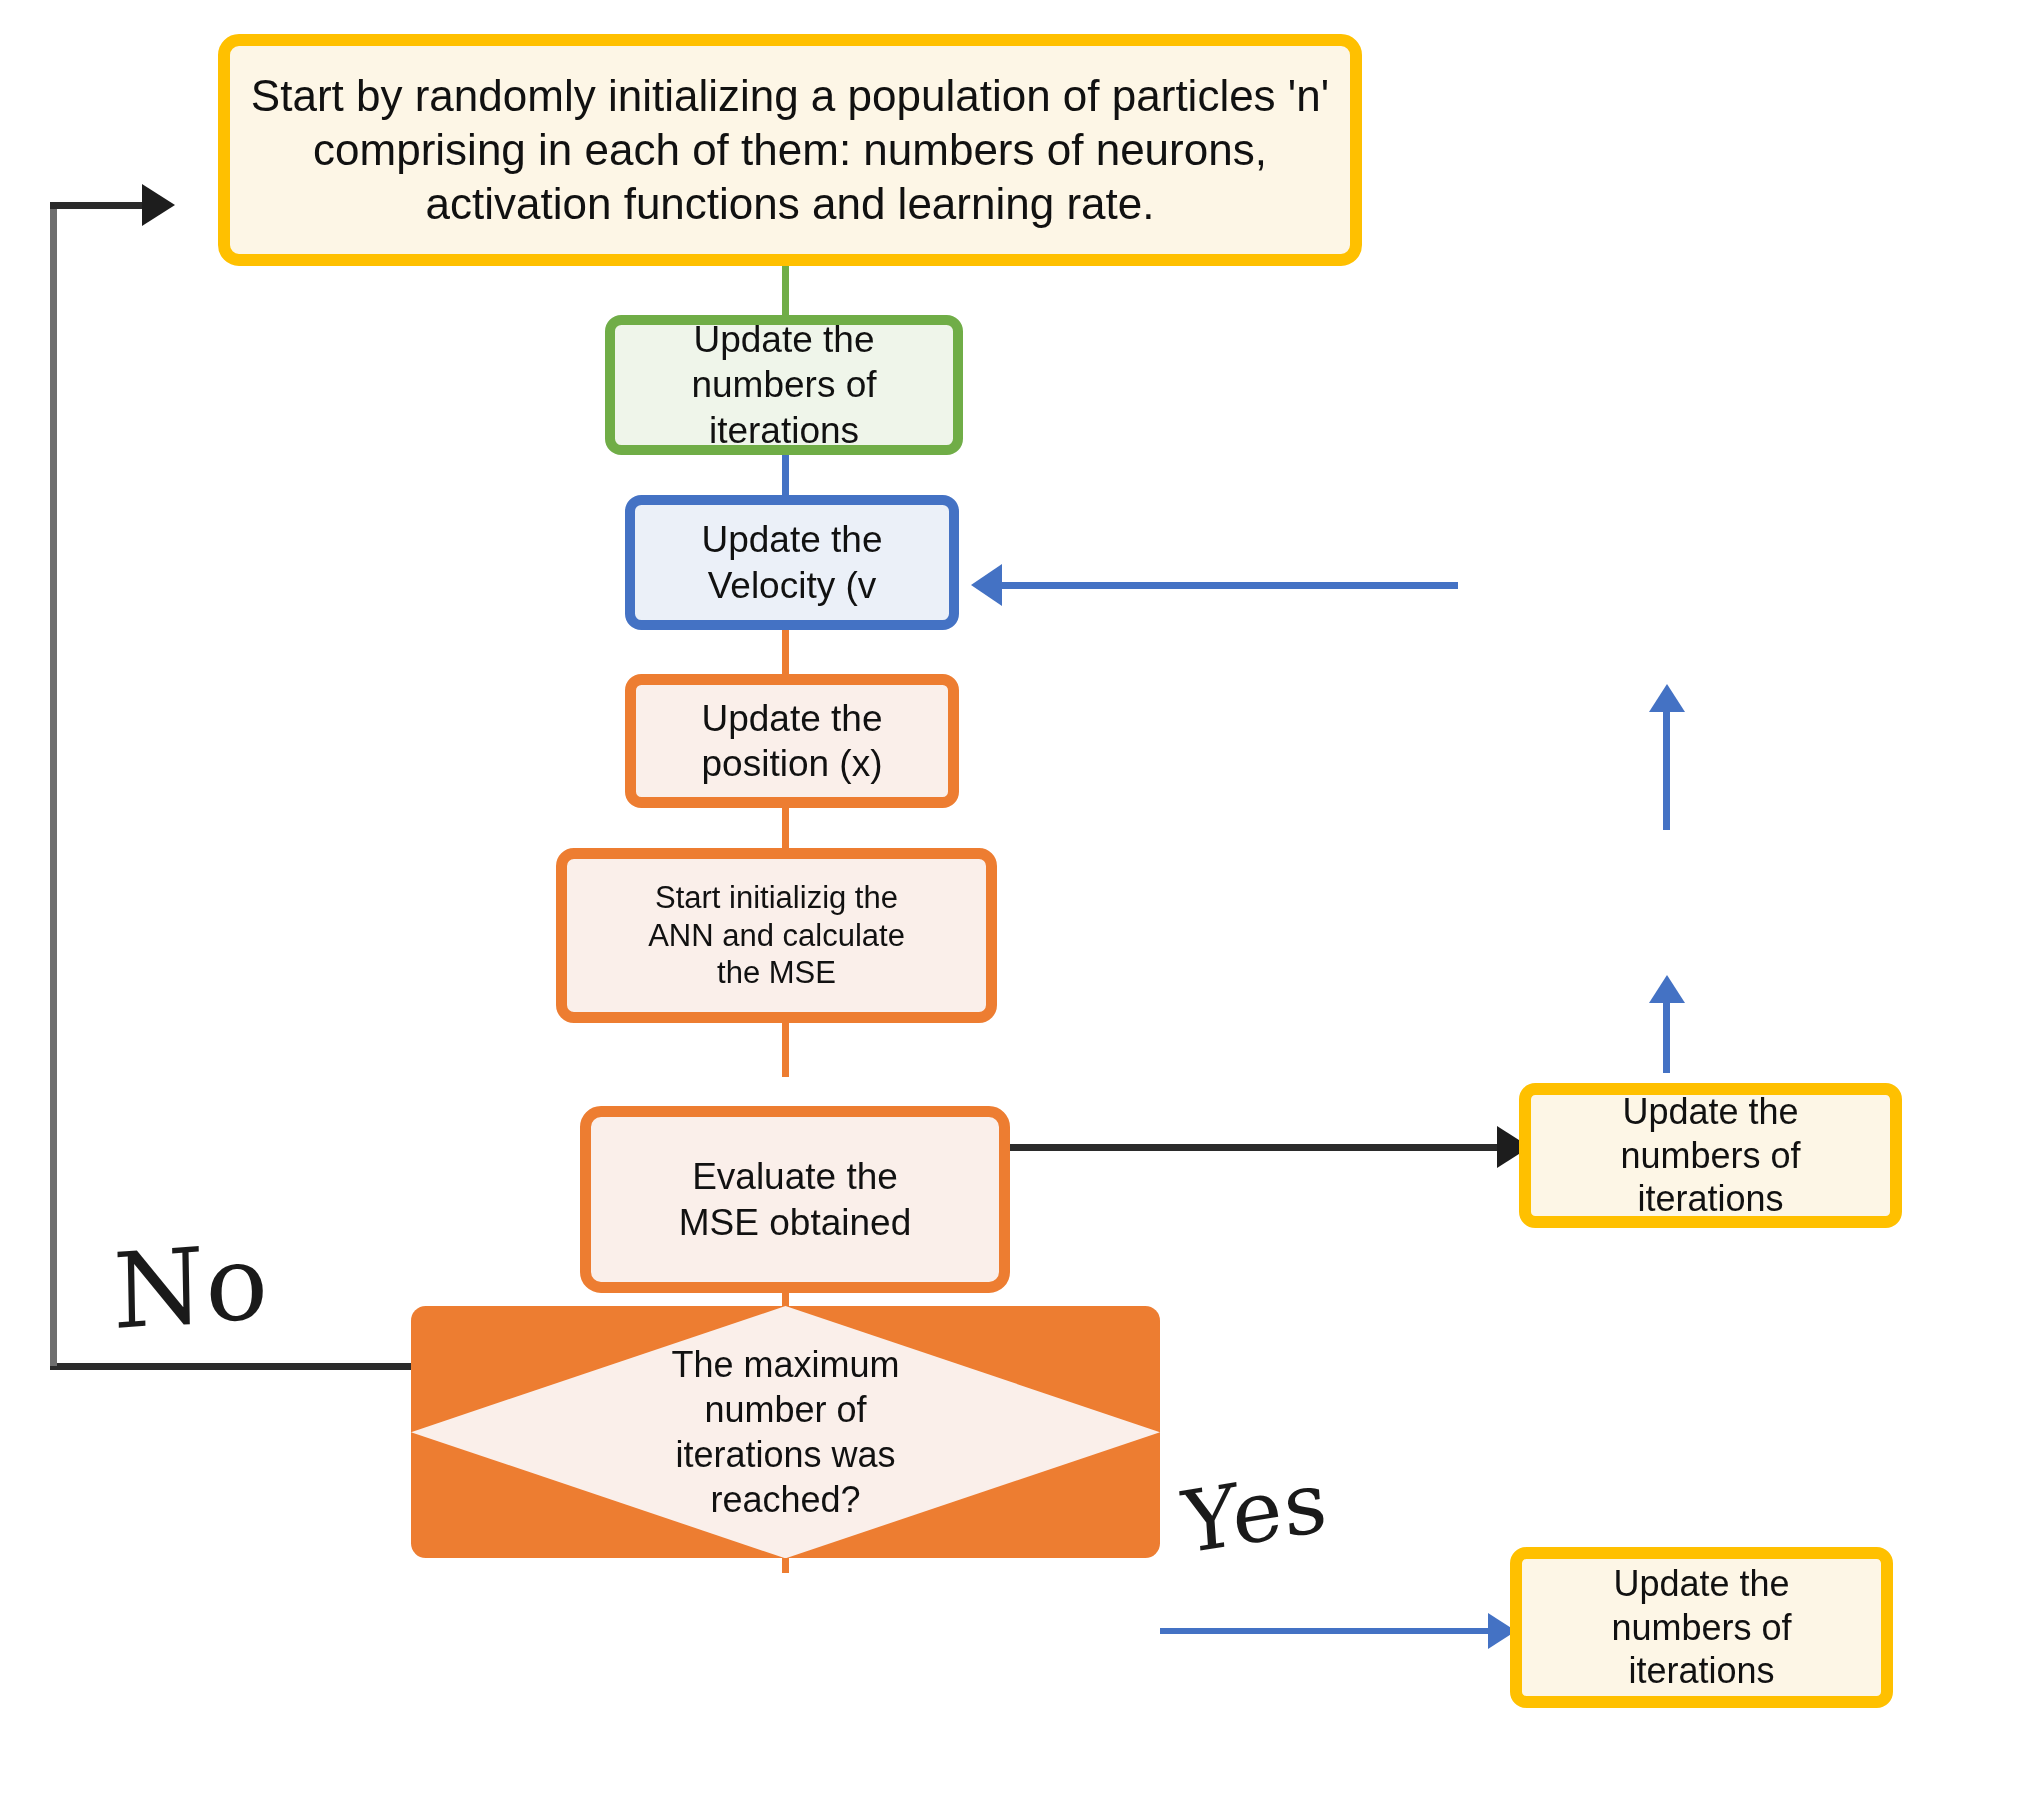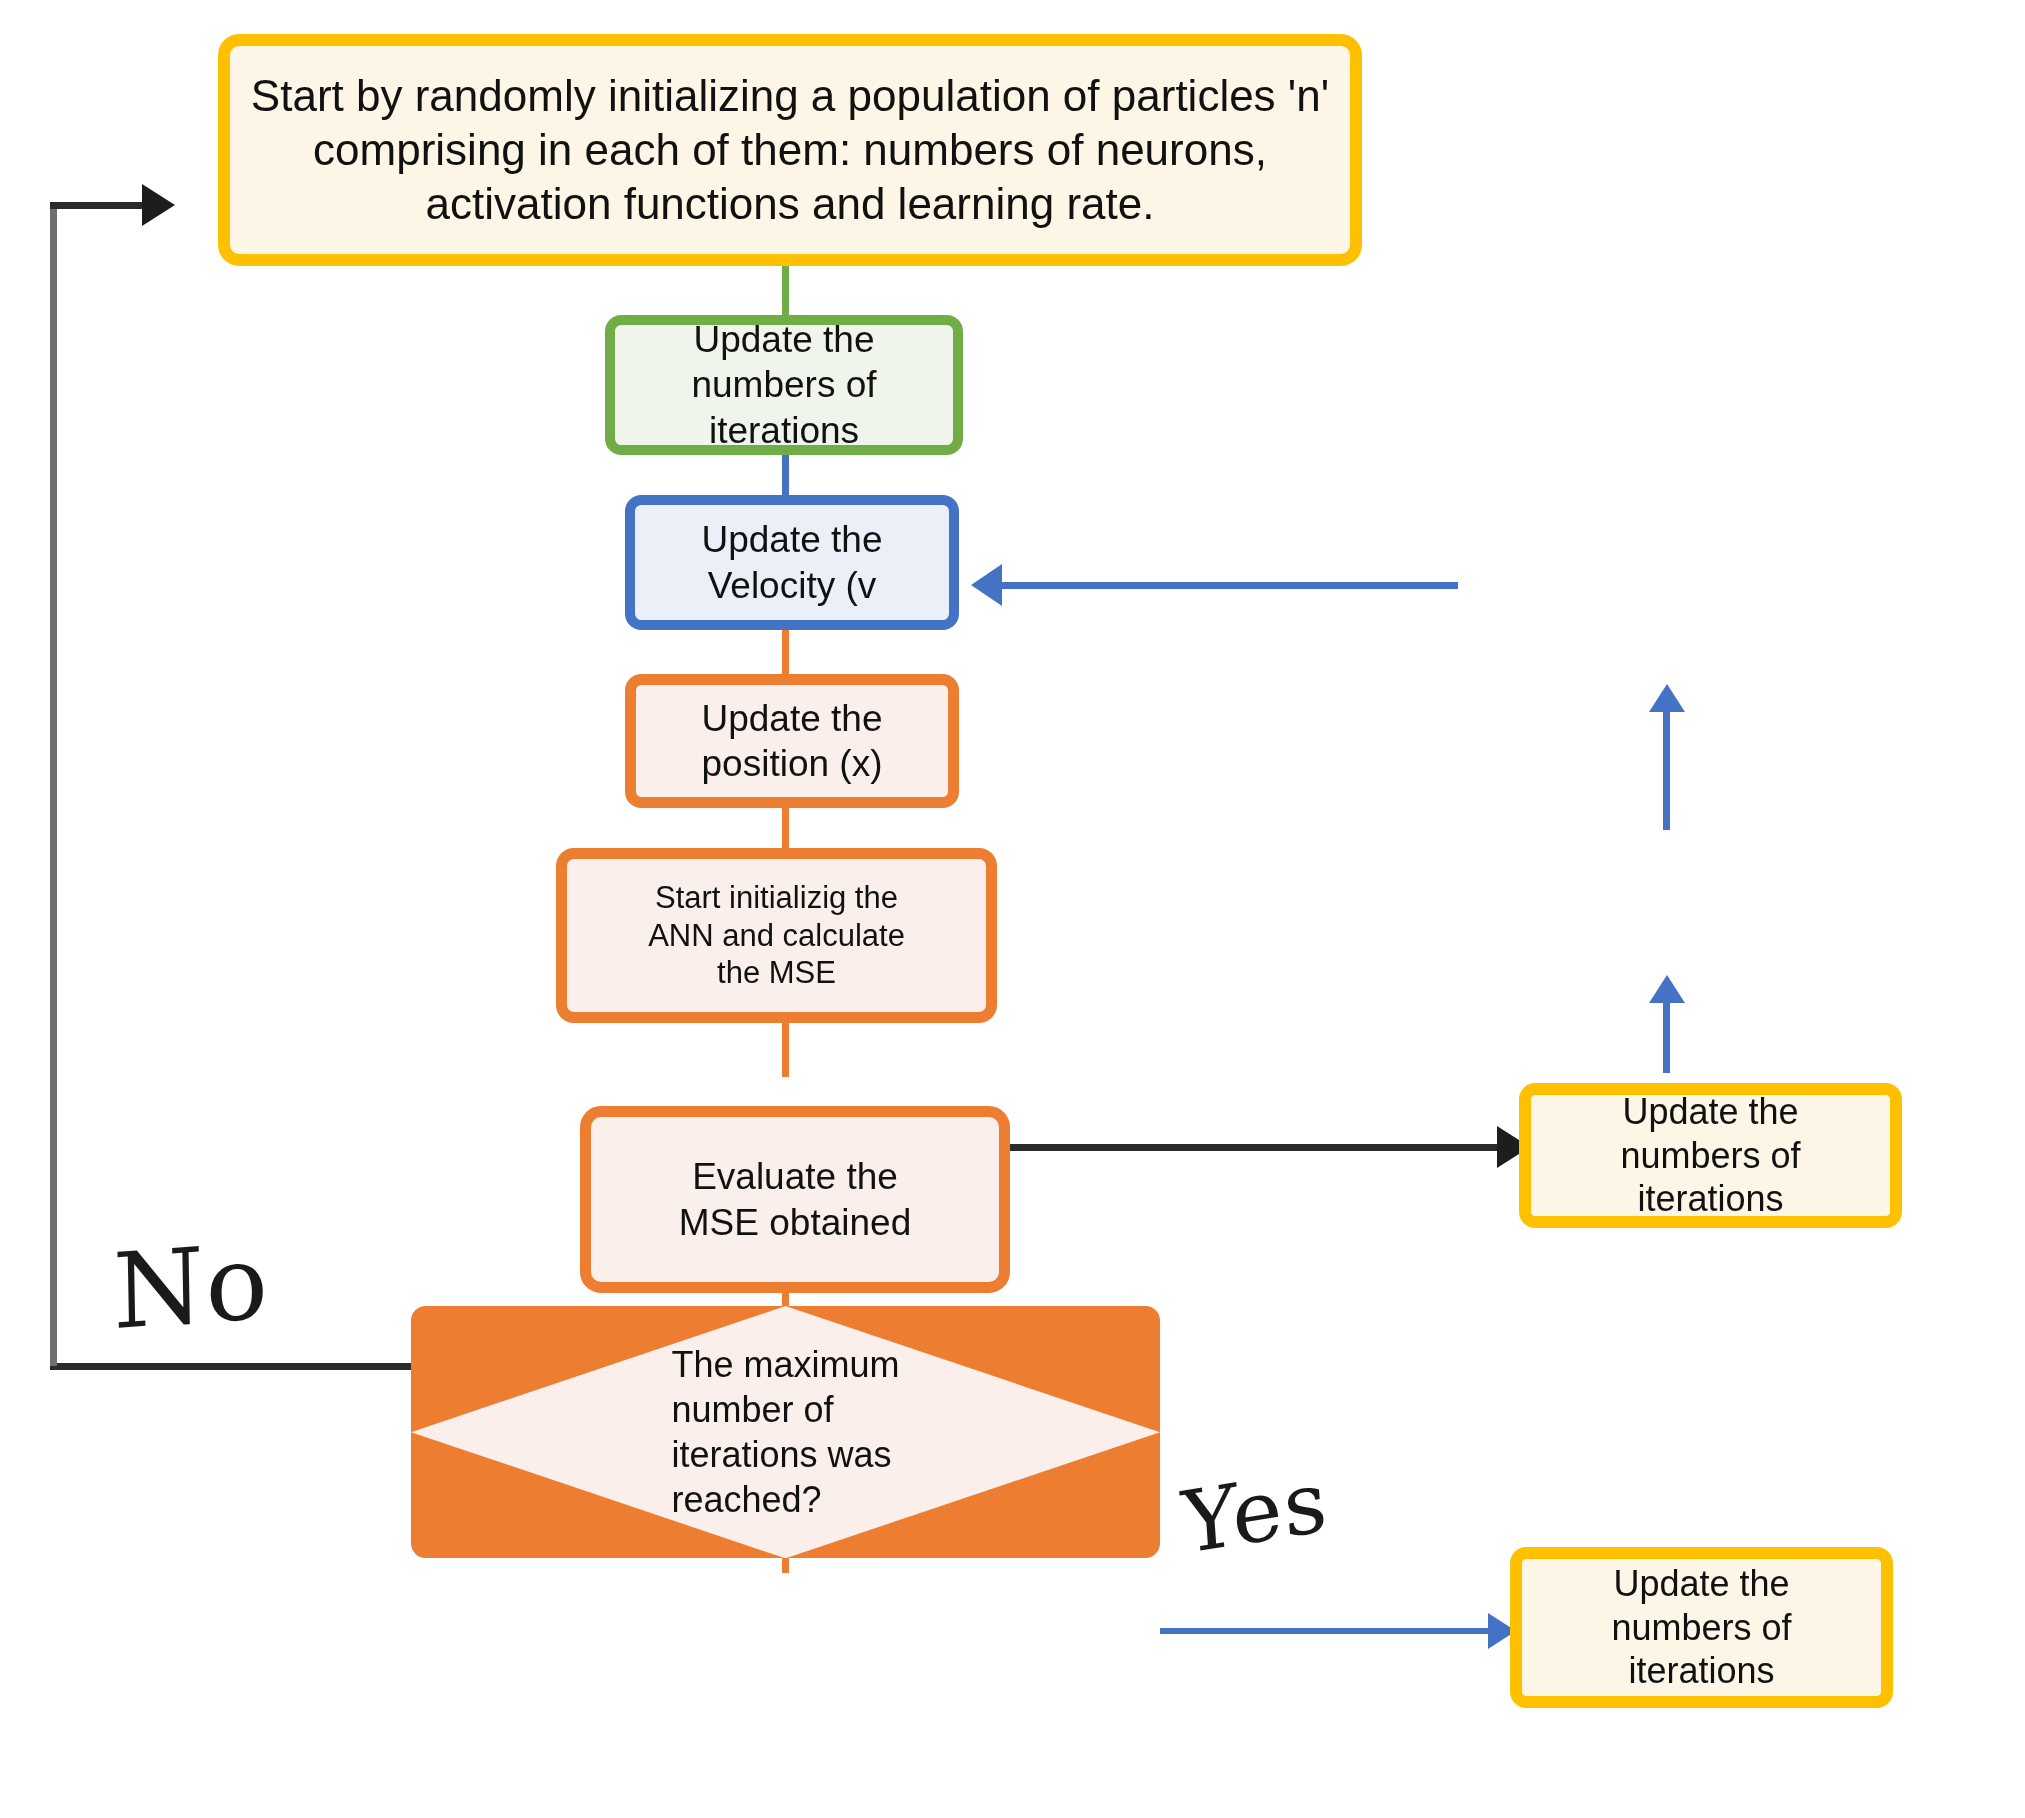--- a/index.html
+++ b/index.html
@@ -46,21 +46,21 @@
     overflow:visible;
   }
   .decision .dia{
     position:absolute;
     left:0; top:0; right:0; bottom:0;
   }
   .decision .dlabel{
     position:absolute;
     left:0; top:0; width:100%; height:100%;
     display:flex; align-items:center; justify-content:center;
-    text-align:left;
+    text-align:center;
     color:#111;
     line-height:1.25;
     white-space:pre-line;
     z-index:3;
   }
 
   
   .line{ position:absolute; }
   .v-green { background:#70AD47; }
   .v-blue  { background:#4472C4; }

